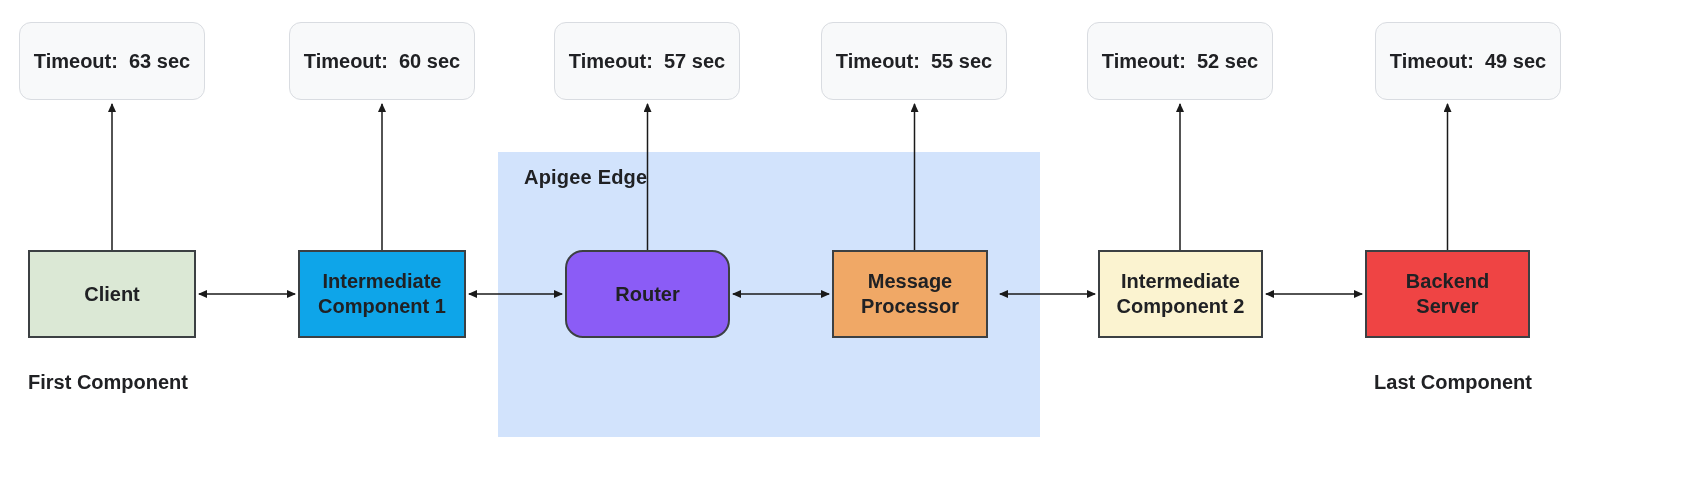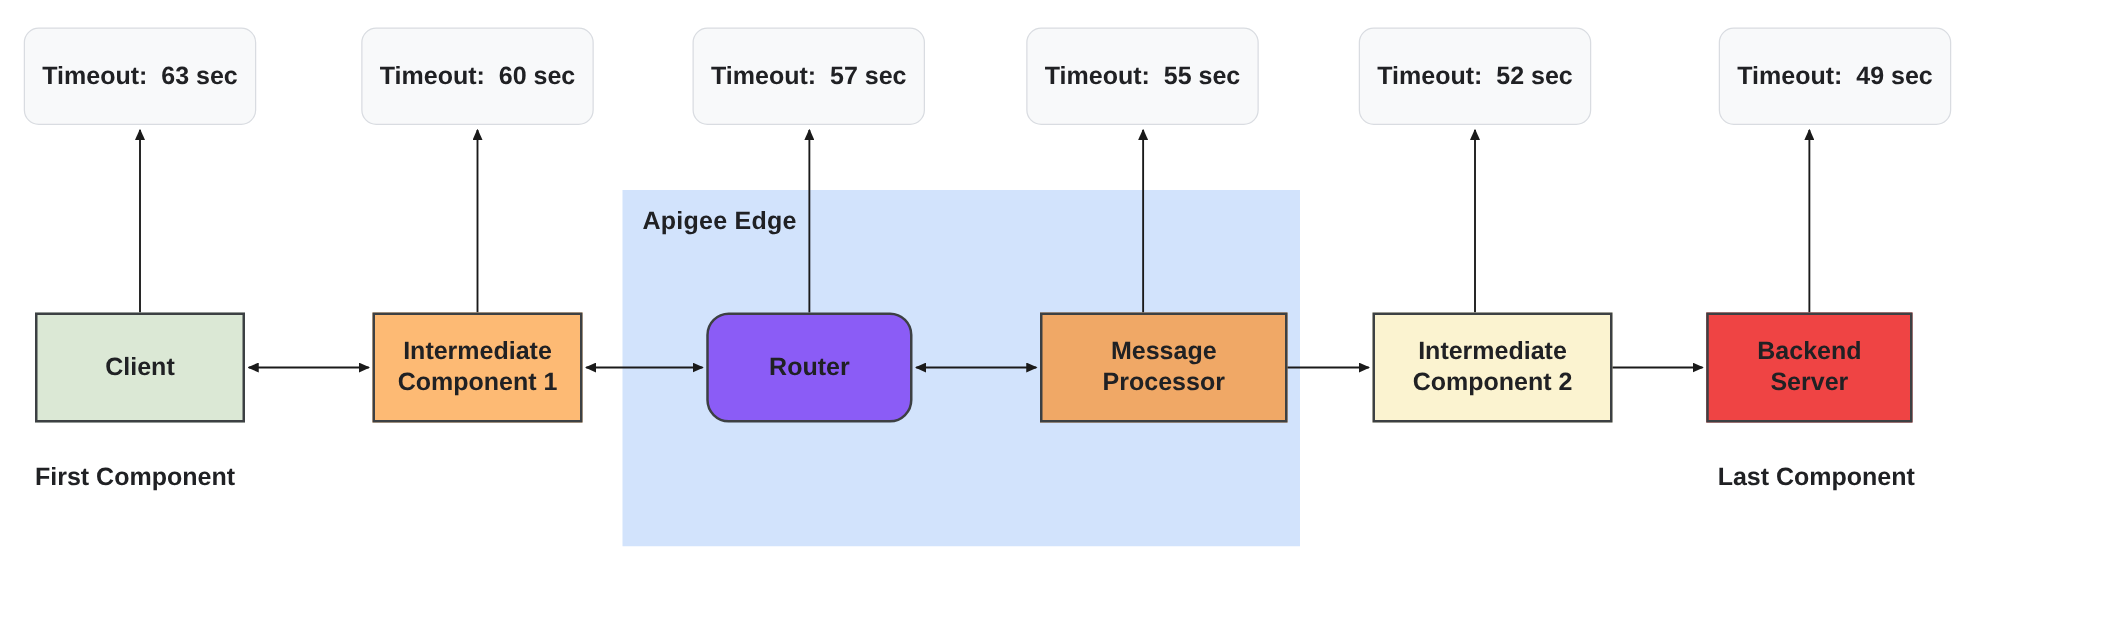--- a/index.html
+++ b/index.html
@@ -12,21 +12,21 @@
     overflow:hidden;
   }
 
   
   .group-box {
     position:absolute;
     left:498px; top:152px;
     width:542px; height:285px;
   }
   .group-label {
-    padding:14px 0 0 16px;
+    padding:14px 0 0 26px;
     font-size:20px;
     font-weight:bold;
     letter-spacing:.2px;
   }
 
   
   .timeout {
     position:absolute; top:22px;
     width:186px; height:78px;
     box-sizing:border-box;
@@ -52,22 +52,22 @@
     border:2px solid #3C4043;
     display:flex; align-items:center; justify-content:center;
     text-align:center;
     font-size:20px; font-weight:bold;
     line-height:1.25;
     padding:0 8px;
   }
   .n0 { left:28px;  width:168px;align-items:center; }
   .n1 { left:298px; width:168px; }
   .n2 { left:565px; width:165px; }
-  .n3 { left:832px; width:198px; }
-  .n4 { left:1098px; width:192px; }
+  .n3 { left:832px; width:156px; }
+  .n4 { left:1098px; width:165px; }
   .n5 { left:1365px; width:165px; }
 
   
   .caption {
     position:absolute; top:343px;
     font-size:20px; font-weight:bold;
     white-space:nowrap;
     margin-top:28px;
   }
   .caption-first { left:28px; }
@@ -114,21 +114,21 @@
   <div class="timeout t0">Timeout:  63 sec</div>
   <div class="timeout t1">Timeout:  60 sec</div>
   <div class="timeout t2">Timeout:  57 sec</div>
   <div class="timeout t3">Timeout:  55 sec</div>
   <div class="timeout t4">Timeout:  52 sec</div>
   <div class="timeout t5">Timeout:  49 sec</div>
 
   <div class="node n0" style="background-color: rgb(219, 232, 213);">
       <span>Client</span>
     </div>
-  <div class="node n1" style="background-color: #fdba74;">
+  <div class="node n1" style="background-color: #0ea5e9;">
       <span>Intermediate Component 1</span>
     </div>
   <div class="node n2" style="background-color: #8b5cf6; border-radius: 18px;">
       <span>Router</span>
     </div>
   <div class="node n3" style="background-color: rgb(240, 168, 102);">
       <span>Message Processor</span>
     </div>
   <div class="node n4" style="background-color: rgb(251, 243, 208);">
       <span>Intermediate Component 2</span>

